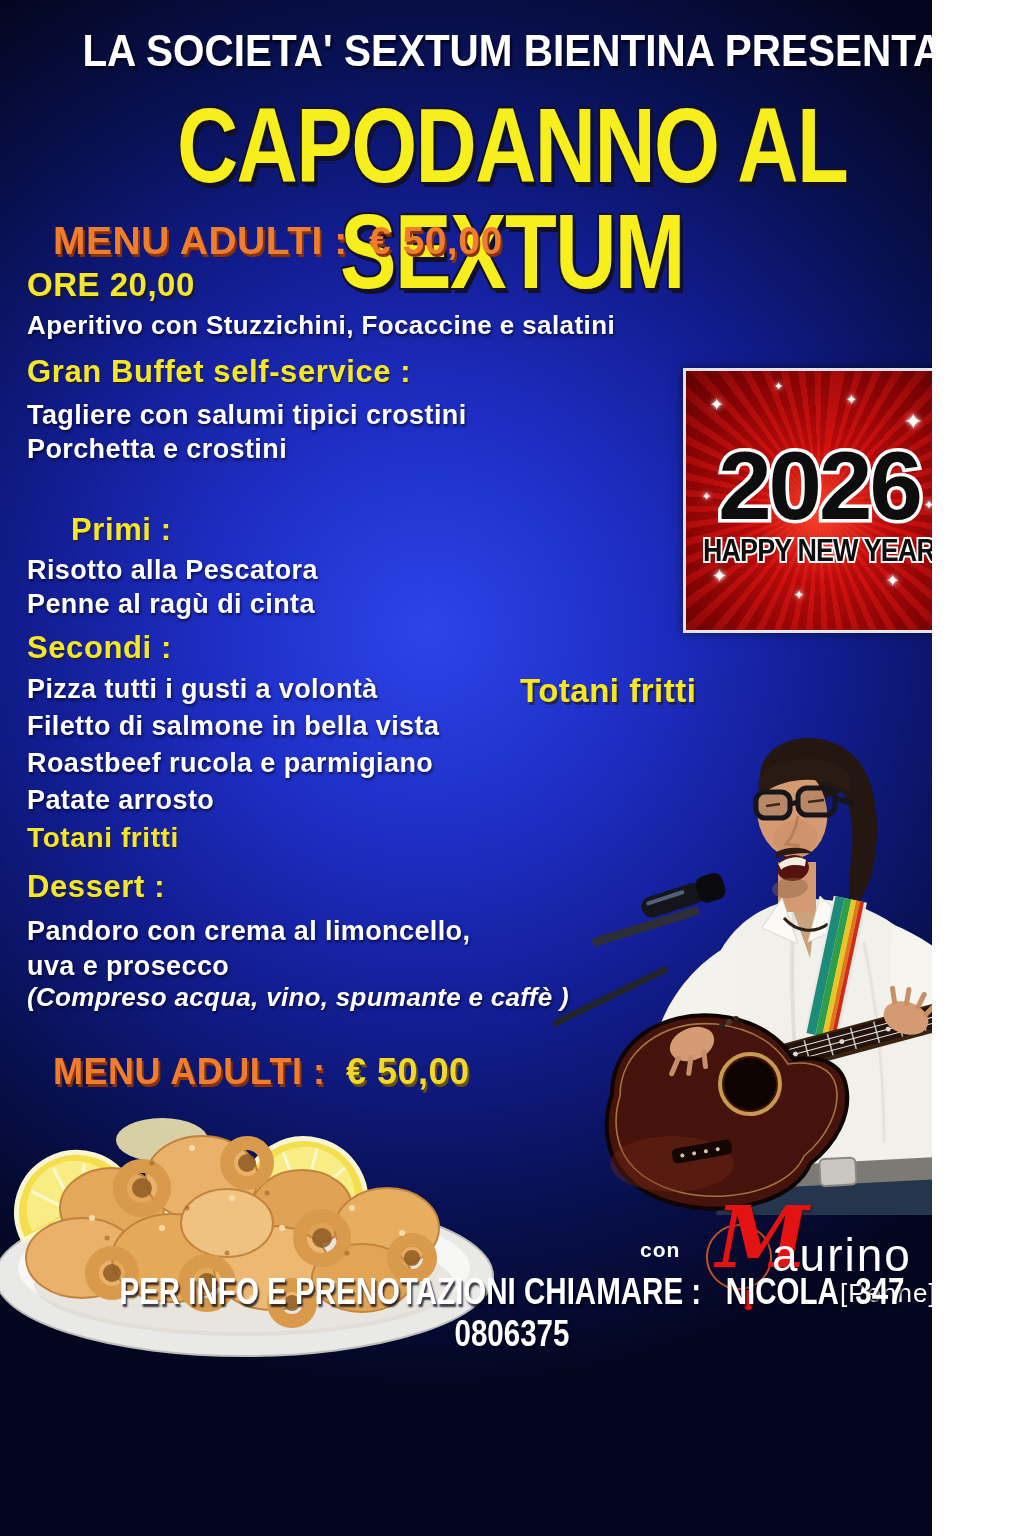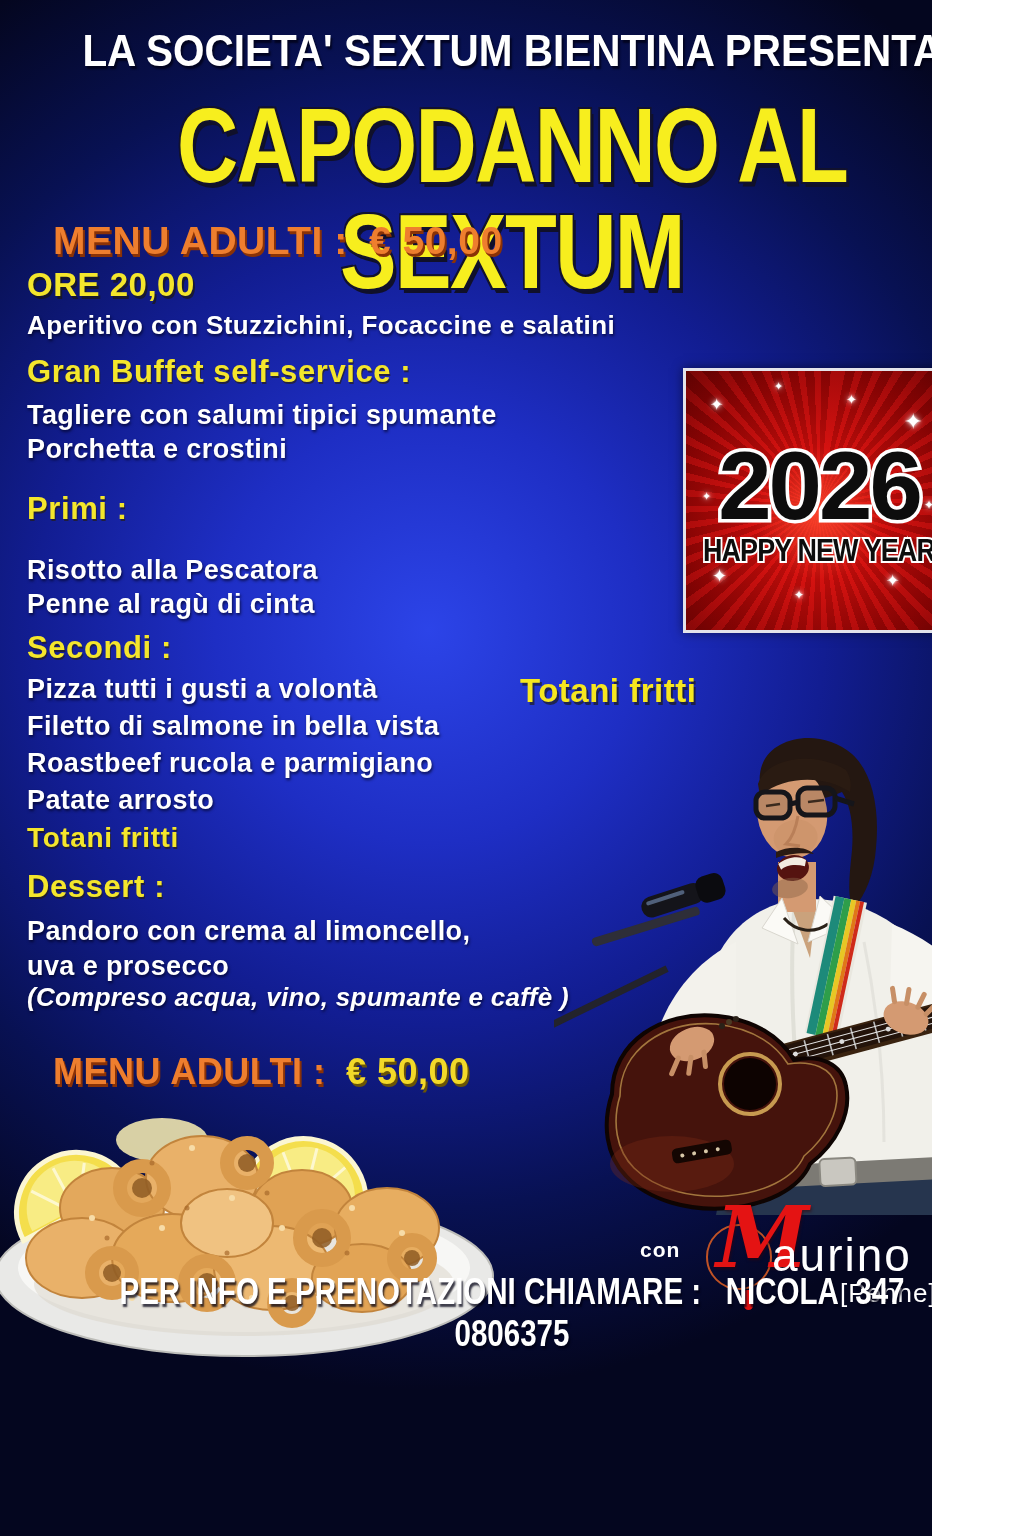--- a/index.html
+++ b/index.html
@@ -75,24 +75,24 @@
   <div class="abs title"><span class="cond">CAPODANNO AL SEXTUM</span></div>
 
   <div class="abs price-line price-top">
     <span>MENU ADULTI :</span>
     <span style="margin-left:10px;">€ 50,00</span>
   </div>
   <div class="abs ore">ORE 20,00</div>
   <div class="mi" style="top:310px;font-size:26px;">Aperitivo con Stuzzichini, Focaccine e salatini</div>
 
   <div class="mh" style="top:354px;">Gran Buffet self-service :</div>
-  <div class="mi" style="top:400px;">Tagliere con salumi tipici spumante</div>
+  <div class="mi" style="top:400px;">Tagliere con salumi tipici crostini</div>
   <div class="mi" style="top:434px;">Porchetta e crostini</div>
 
-  <div class="mh" style="top:491px;">Primi :</div>
+  <div class="mh" style="top:512px;margin-left:44px;">Primi :</div>
   <div class="mi" style="top:555px;">Risotto alla Pescatora</div>
   <div class="mi" style="top:589px;">Penne al ragù di cinta</div>
 
   <div class="mh" style="top:630px;">Secondi :</div>
   <div class="mi" style="top:674px;">Pizza tutti i gusti a volontà</div>
   <div class="mi" style="top:711px;">Filetto di salmone in bella vista</div>
   <div class="mi" style="top:748px;">Roastbeef rucola e parmigiano</div>
   <div class="mi" style="top:785px;">Patate arrosto</div>
 
   <div class="mh" style="top:822px;font-size:28px;">Totani fritti</div>

